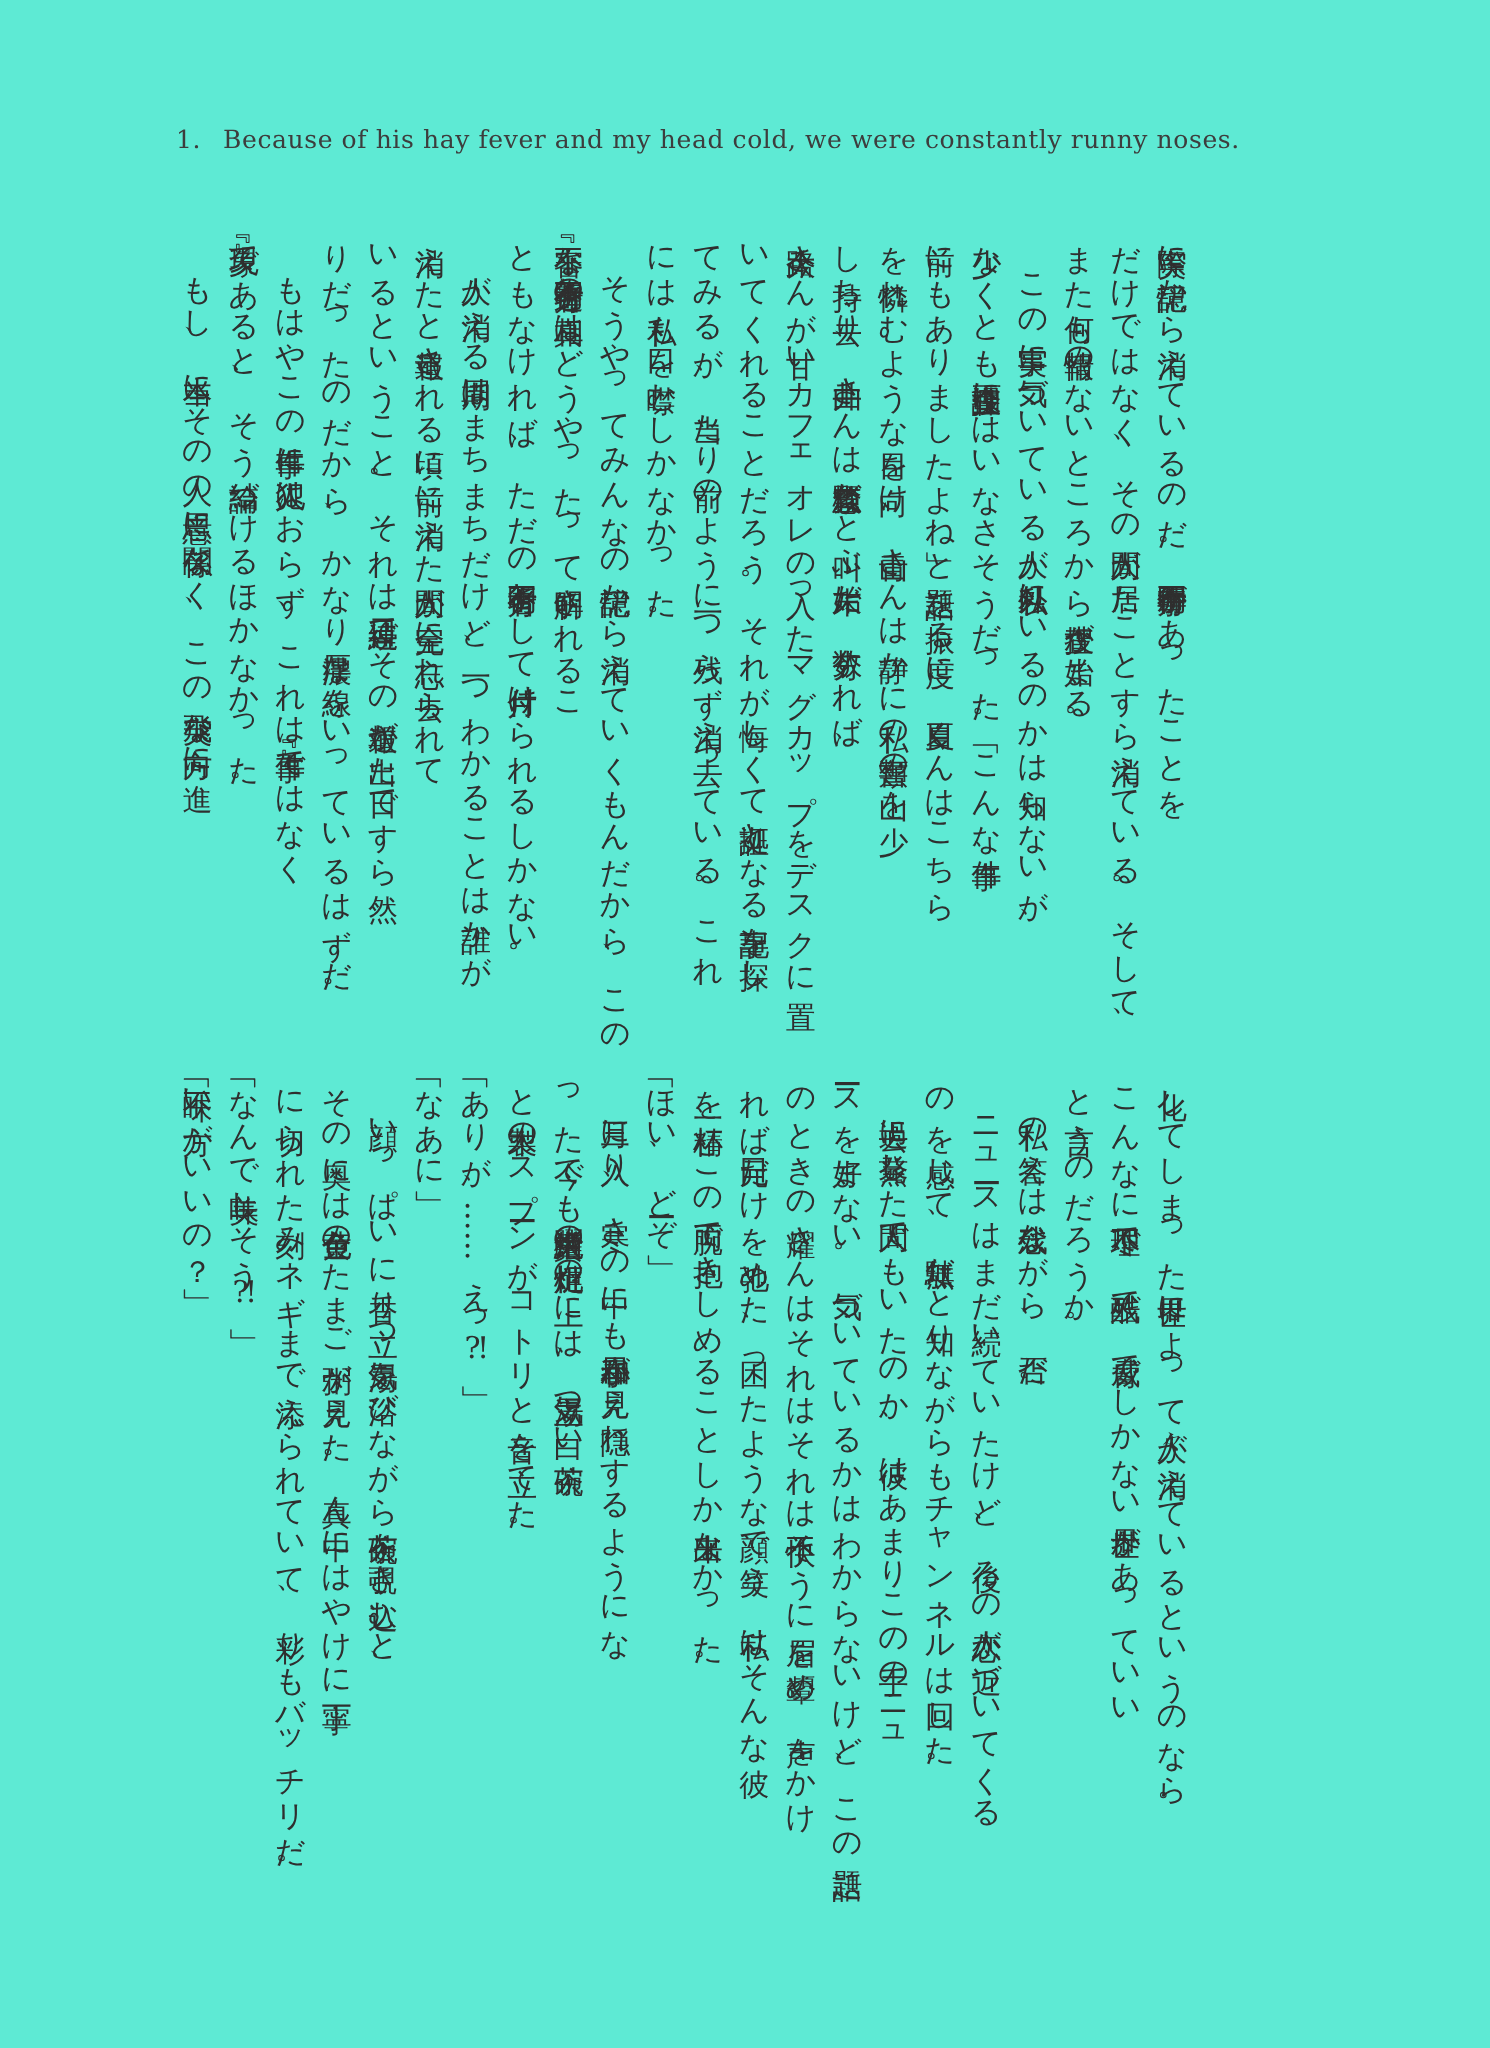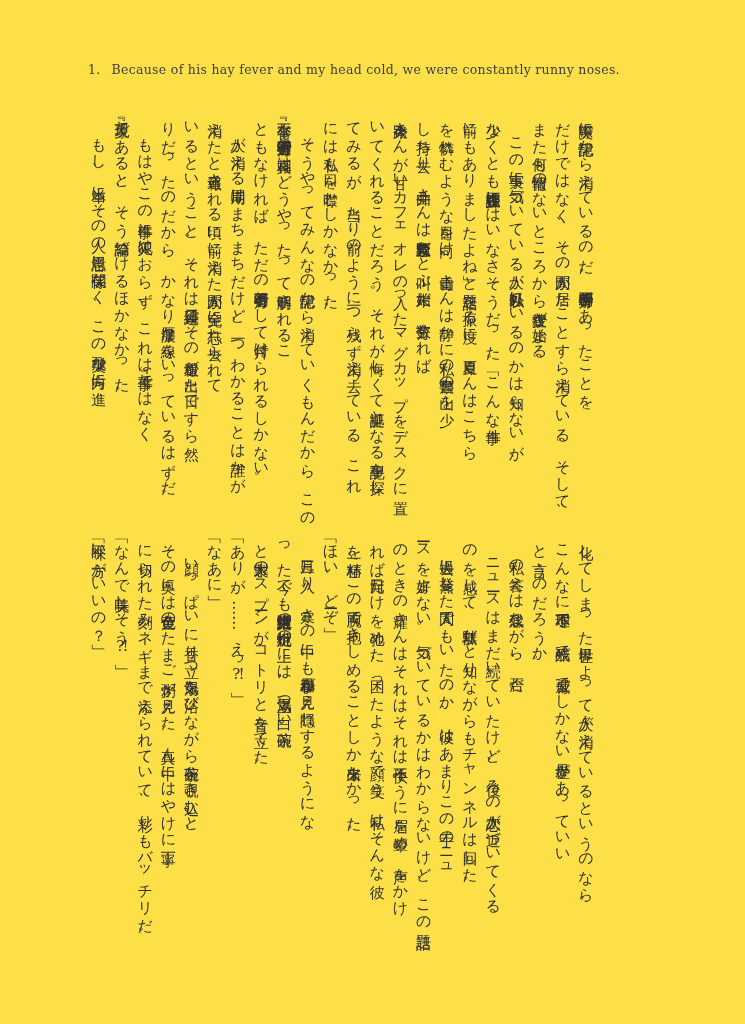--- a/index.html
+++ b/index.html
@@ -4,21 +4,21 @@
 <style>
   html, body {
     margin: 0;
     padding: 0;
     background: #ffffff;
   }
   .page {
     position: relative;
     width: 745px;
     height: 1024px;
-    background: #fde047;
+    background: #5eead4;
     font-family: "DejaVu Serif", "Liberation Serif", serif;
     color: #2f2f2f;
     overflow: hidden;
   }
   .footnote {
     position: absolute;
     top: 62px;
     left: 88px;
     font-size: 12.5px;
     letter-spacing: 0.3px;

